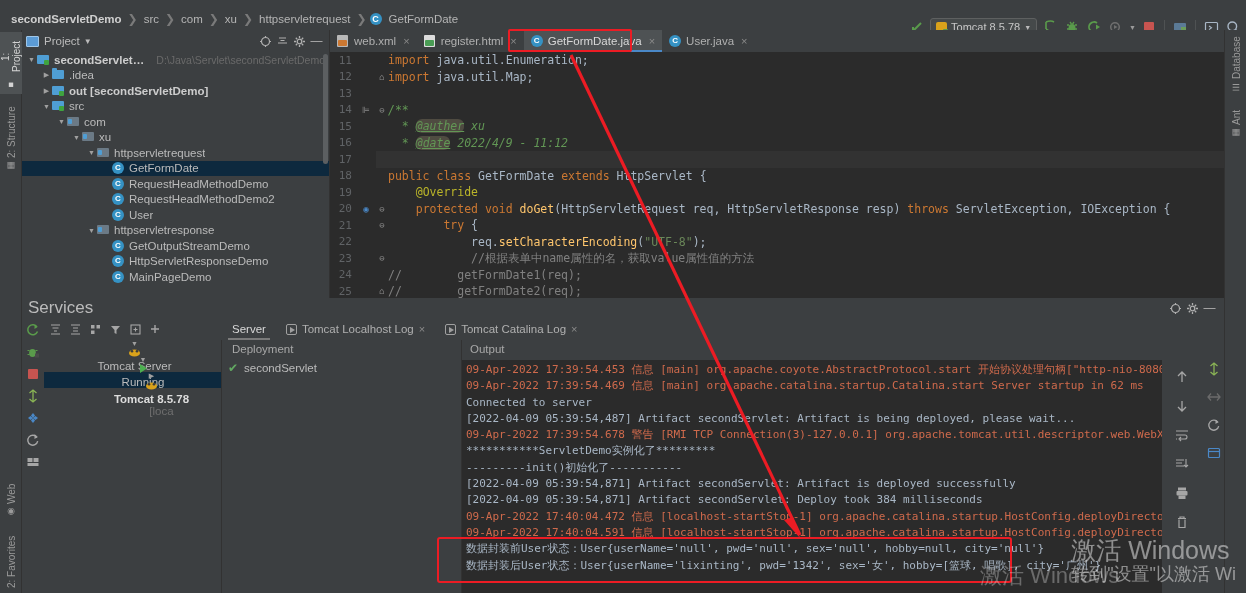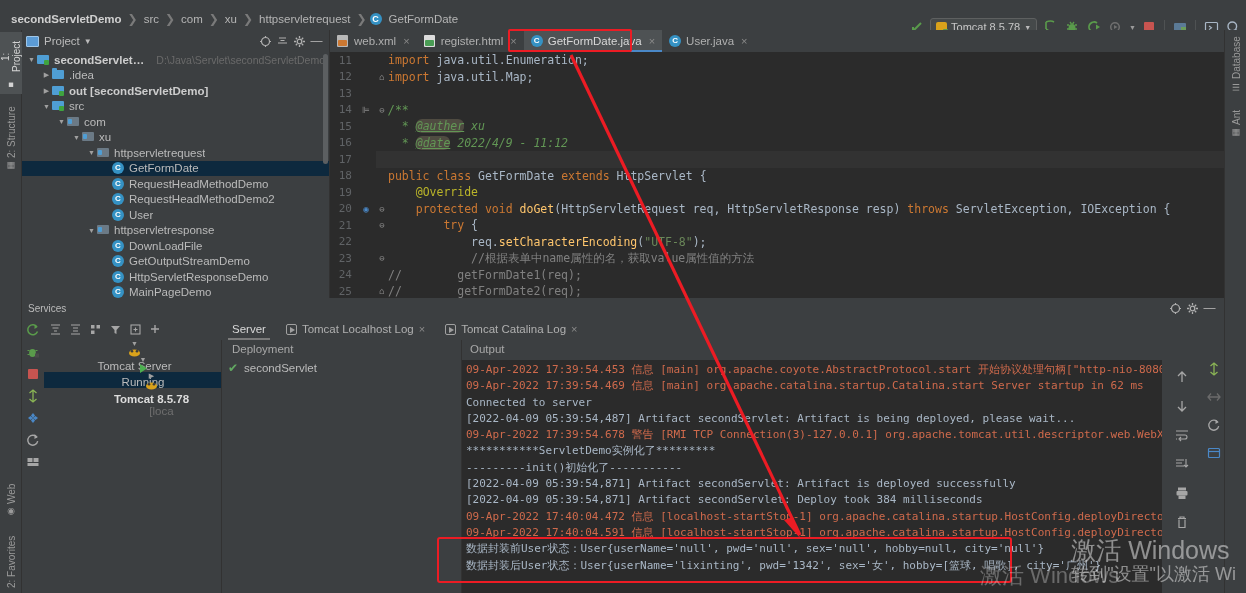--- a/index.html
+++ b/index.html
@@ -222,21 +222,21 @@
 
   
   #services-panel {
     position: absolute; left: 22px; top: 298px; width: 1202px; height: 295px;
     background: #3c3f41;
   }
   #svc-header {
     position: absolute; left: 0; top: 0; width: 1202px; height: 20px;
     display: flex; align-items: center; padding: 0 6px; background: #3c3f41;
   }
-  #svc-header .t { font-size: 10px; color: #bbb; }
+  #svc-header .t { font-size: 17px; color: #bbb; }
   #svc-header .spacer { flex: 1; }
   #svc-header .hb { width: 17px; height: 17px; display: flex; align-items: center;
     justify-content: center; color: #afafaf; font-size: 12px; }
 
   #svc-left-tools {
     position: absolute; left: 0; top: 20px; width: 22px; height: 275px;
     background: #3c3f41; display: flex; flex-direction: column;
     align-items: center; padding-top: 4px; gap: 6px;
   }
   .lt-ico { width: 16px; height: 16px; display: flex; align-items: center;
@@ -516,25 +516,20 @@
         </div>
         <div class="tnode" style="padding-left: 79px;">
           <span class="arr"></span>
           <span class="tico ico-class"></span>
           <span class="tlabel">User</span>
         </div>
         <div class="tnode" style="padding-left: 64px;">
           <span class="arr">▼</span>
           <span class="tico ico-pkg"></span>
           <span class="tlabel">httpservletresponse</span>
-        </div>
-        <div class="tnode" style="padding-left: 79px;">
-          <span class="arr"></span>
-          <span class="tico ico-class"></span>
-          <span class="tlabel">DownLoadFile</span>
         </div>
         <div class="tnode" style="padding-left: 79px;">
           <span class="arr"></span>
           <span class="tico ico-class"></span>
           <span class="tlabel">GetOutputStreamDemo</span>
         </div>
         <div class="tnode" style="padding-left: 79px;">
           <span class="arr"></span>
           <span class="tico ico-class"></span>
           <span class="tlabel">HttpServletResponseDemo</span>

